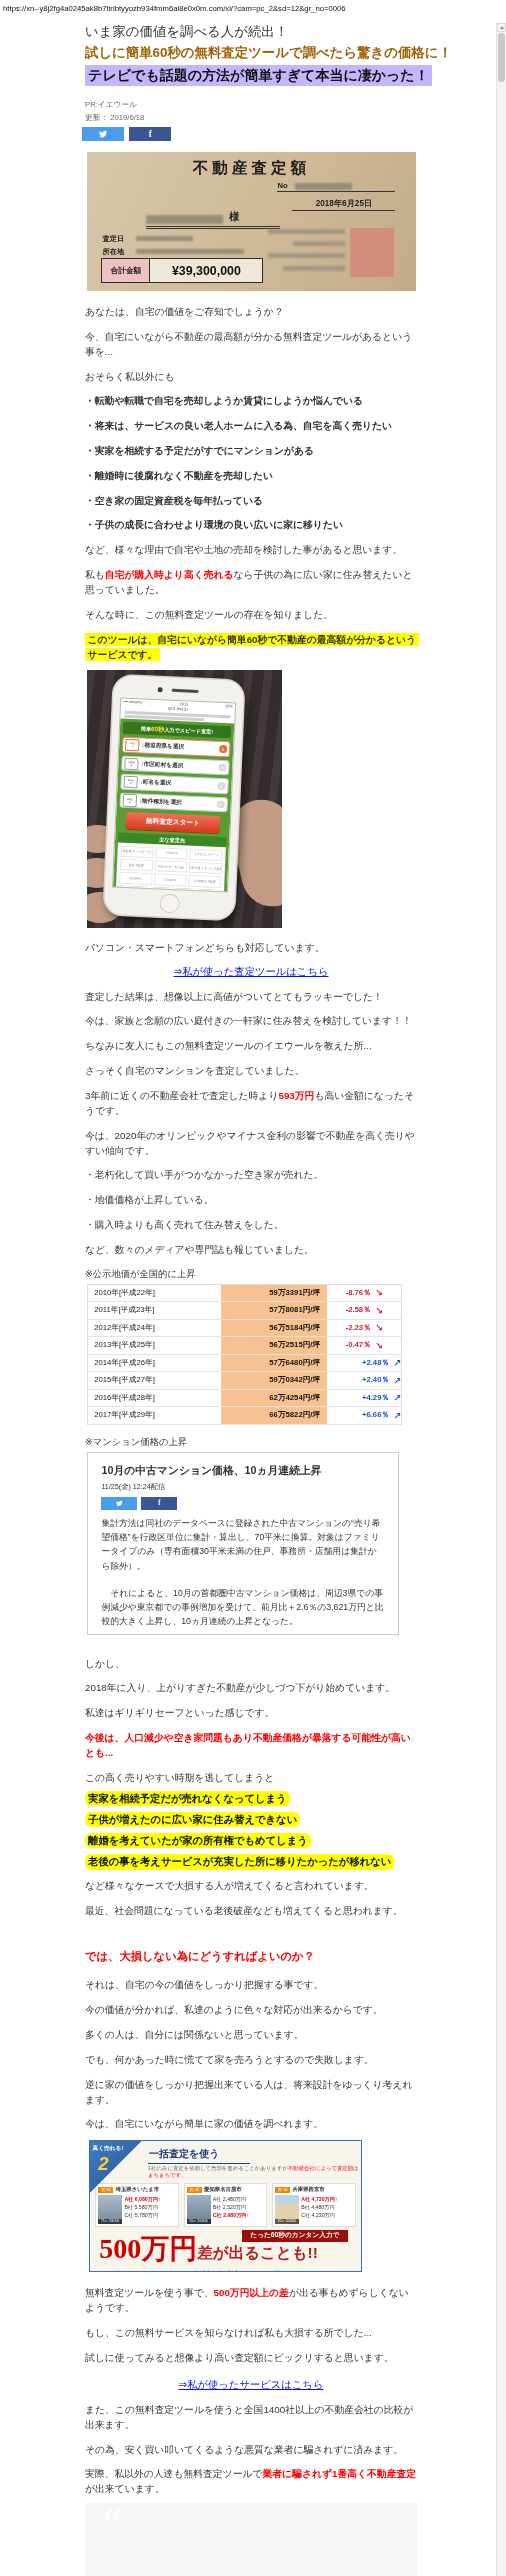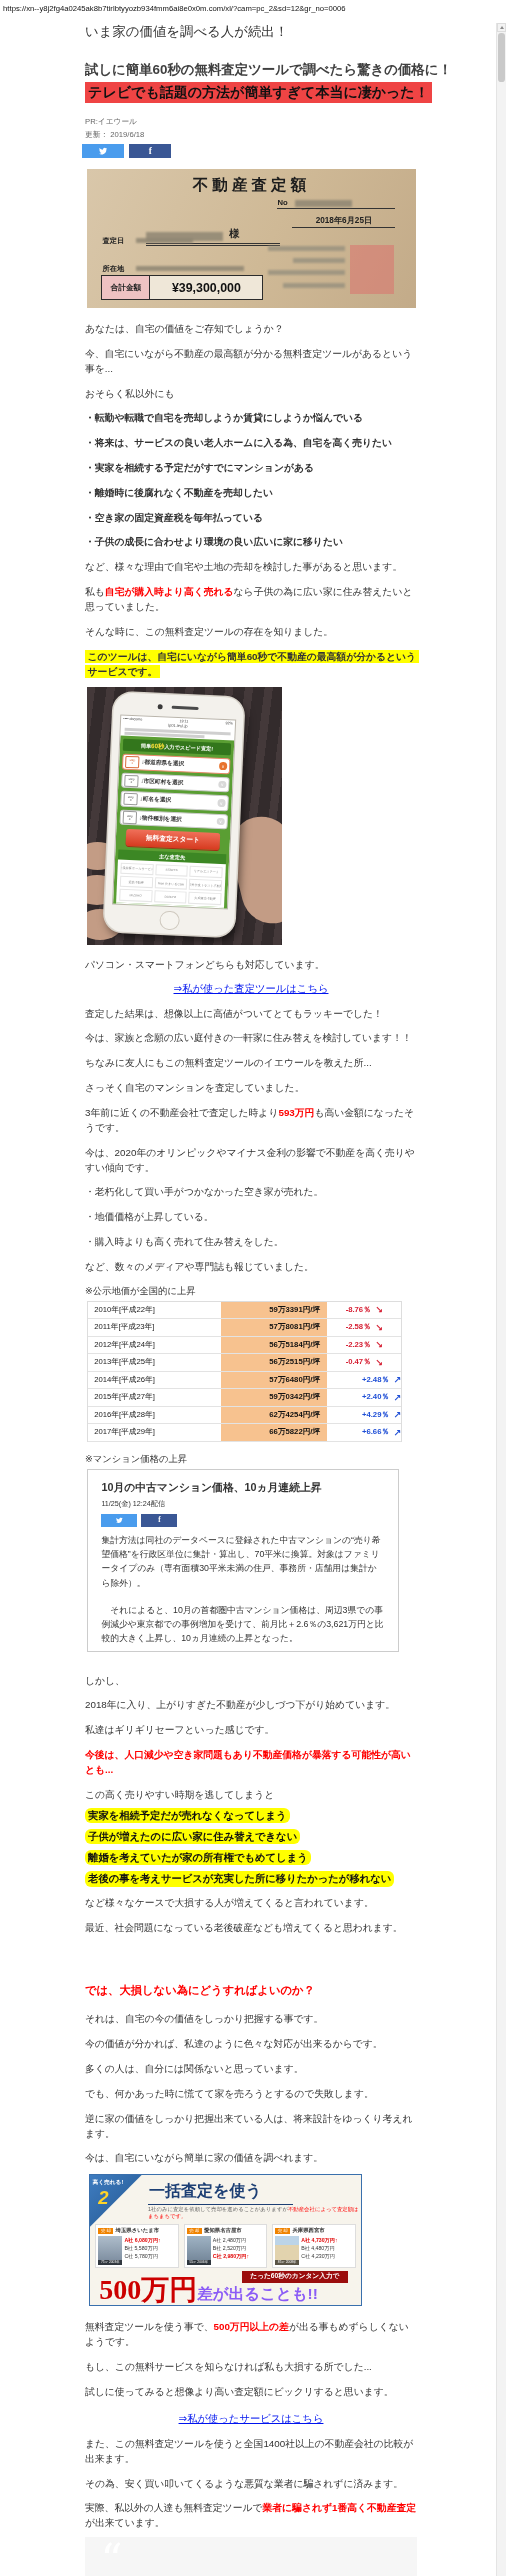--- a/index.html
+++ b/index.html
@@ -10,23 +10,23 @@
   .sbar{position:absolute;top:23px;right:0;width:8.8px;height:3723px;background:#f3f3f3;border-left:0.5px solid #e4e4e4;}
   .sbtn{width:8.8px;height:8.8px;background:#f3f3f3;border:0.5px solid #dcdcdc;box-sizing:border-box;display:flex;align-items:center;justify-content:center;}
   .tri-up{width:0;height:0;border-left:2.1px solid transparent;border-right:2.1px solid transparent;border-bottom:3.1px solid #8a8a8a;}
   .sthumb{position:absolute;top:9.8px;left:1px;width:6.7px;height:49px;background:#c9c9c9;border-radius:3.1px;}
   .p{margin:9.8px 0 0 85px;width:332px;font-size:9.8px;line-height:15px;color:#333;}
   .b{font-weight:bold;}
   .red{color:#ff0000;}
   .rb{color:#ff0000;font-weight:bold;}
   .hl{background:#ffff00;padding:1px 2.6px;box-decoration-break:clone;-webkit-box-decoration-break:clone;}
   .h1{margin:11.3px 0 0 85px;font-size:13.4px;line-height:16.5px;color:#333;}
-  .h-red{margin:20px 0 0 85px;font-size:13.4px;line-height:17.5px;color:#404040;font-weight:bold;}
+  .h-red{margin:3px 0 0 85px;font-size:13.4px;line-height:17.5px;color:#a16207;font-weight:bold;}
   .h-yel{margin:7.2px 0 0 85px;font-size:14px;line-height:15.5px;}
-  .h-yel span{background:#ef4444;padding:2.1px 3.1px;font-weight:bold;color:#111;}
+  .h-yel span{background:#c4b5fd;padding:2.1px 3.1px;font-weight:bold;color:#111;}
   .meta{margin:15.5px 0 0 85px;font-size:7.7px;color:#666;}
   .meta2{margin:3.6px 0 0 85px;font-size:7.7px;color:#666;}
   .linkrow{margin:9.8px 0 0 85px;width:332px;text-align:center;}
   .alink{color:#0014ee;text-decoration:underline;font-size:10.3px;cursor:pointer;}.mt16{margin-top:8.2px}
   .mt24{margin-top:12.4px}.mt26{margin-top:13.4px}.mt40{margin-top:20.6px}
   .mt56{margin-top:29px}
   
   .social{margin:4.1px 0 0 82px;display:flex;gap:5.2px;}
   .swbtn{width:42px;height:14px;display:flex;align-items:center;justify-content:center;cursor:pointer;}
   .tw{background:#4a9ced;}
@@ -85,48 +85,48 @@
   .up{color:#1f4fd6;justify-content:flex-end;}
   .arr{font-size:9.3px;font-weight:bold;}
   
   .news{margin:4.1px 0 0 87px;width:312px;border:0.5px solid #ccc;background:#fff;box-sizing:border-box;padding:10.3px 13.4px 5.2px 13.4px;}
   .news-h{font-size:10.8px;font-weight:bold;color:#333;line-height:13.4px;}
   .news-d{margin-top:5.2px;font-size:7.2px;color:#333;}
   .news-sns{margin-top:4.6px;display:flex;gap:4.1px;}
   .swbtn.small{width:36px;height:13px;}
   .news-p{margin-top:5.7px;font-size:8.8px;line-height:14.4px;color:#333;}
   
-  .h2red{margin:48px 0 0 85px;font-size:11.3px;line-height:15.5px;color:#ff0000;font-weight:bold;}
+  .h2red{margin:31px 0 0 85px;font-size:11.3px;line-height:15.5px;color:#ff0000;font-weight:bold;}
   .riskline{margin:7.2px 0 0 85px;font-size:10.3px;line-height:14px;}
   .riskline span{background:#ffff00;font-weight:bold;color:#111;padding:2.1px 3.1px;border-radius:6px;}
   
   .ban{position:relative;margin:8.2px 0 0 89px;width:273px;height:132px;border:1.5px solid #3a70ad;background:#f7f4ec;box-sizing:border-box;overflow:hidden;}
   .ban-corner{position:absolute;top:0;left:0;width:52px;height:52px;background:linear-gradient(135deg,#3e7cc0,#24568e);clip-path:polygon(0 0,100% 0,0 100%);}
   .ban-corner .t{position:absolute;top:4.1px;left:2.6px;color:#fff;font-size:5.7px;font-weight:bold;}
   .ban-corner .n{position:absolute;top:12.4px;left:8.2px;color:#ffd428;font-size:18.5px;font-weight:bold;font-style:italic;}
-  .ban-title{margin:6.2px 0 0 58px;display:inline-block;font-size:16px;font-weight:bold;color:#1d3f74;border-bottom:1px solid #1d3f74;padding:0 31px 2.1px 1px;}
+  .ban-title{margin:6.2px 0 0 58px;display:inline-block;font-size:10px;font-weight:bold;color:#1d3f74;border-bottom:1px solid #1d3f74;padding:0 31px 2.1px 1px;}
   .ban-sub{margin:1px 0 0 58px;font-size:5.4px;color:#666;}
   .cards{display:flex;gap:4.6px;margin:4.1px 5.2px 0 5.2px;}
   .card{flex:1;background:#fff;border:0.5px solid #ddd;padding:2.1px;}
   .card-h{display:flex;align-items:center;gap:2.1px;}
   .badge{background:#f08300;color:#fff;font-size:4.4px;padding:0.5px 2.6px;white-space:nowrap;}
   .loc{font-size:5.4px;font-weight:bold;color:#333;white-space:nowrap;}
   .card-b{display:flex;margin-top:1.5px;gap:2.1px;}
   .thumb{position:relative;width:24px;height:29px;flex:none;}
   .thumb .spec{position:absolute;left:0;right:0;bottom:0;background:rgba(0,0,0,.6);color:#fff;font-size:3.3px;text-align:center;line-height:4.6px;}
   .bldg{background:linear-gradient(180deg,#aebdcb,#77879a);}
   .bldg2{background:linear-gradient(180deg,#9fb3c4,#6e8093);}
   .house{background:linear-gradient(180deg,#bcd4e8 30%,#e2d3ae 30%);}
   .prices{font-size:5.2px;color:#333;line-height:8.2px;white-space:nowrap;}
   .prices .hot{color:#e00000;font-weight:bold;}
   .ban-mid{position:relative;margin:3.1px 0 0 9.3px;height:38px;}
   .darkband{position:absolute;top:0;right:13.4px;background:#9b0d0d;color:#fff;font-size:6.7px;font-weight:bold;padding:1.5px 8.2px;}
   .big{position:absolute;left:0;bottom:0;white-space:nowrap;}
   .big .amt{color:#cc0000;font-size:28px;font-weight:bold;font-family:"Liberation Serif","DejaVu Serif",serif;}
-  .big .sfx{color:#8b5cf6;font-size:15.5px;font-weight:bold;}
+  .big .sfx{color:#b91c1c;font-size:15.5px;font-weight:bold;}
   .ban-foot{margin-top:2.1px;text-align:center;font-size:7.7px;font-weight:bold;color:#222;}
   
   .tbox{position:relative;margin:15.5px 0 0 85px;width:332px;background:#f6f6f6;box-sizing:border-box;padding:7.2px 15.5px 0 15.5px;overflow:hidden;}
   .q{font-family:"DejaVu Serif","Liberation Serif",serif;font-size:43px;color:#ffffff;line-height:31px;}
 </style>
 </head>
 <body>
 
 <div id="page">
 
@@ -160,21 +160,21 @@
     <div class="cert-title">不動産査定額</div>
     <div class="cert-no">
       <span>No</span>
       <span class="blur" style="width:57px;height:6.2px;"></span>
     </div>
     <div class="cert-date">2018年6月25日</div>
     <div class="cert-name">
       <span class="blur" style="width:77px;height:8.2px;"></span>
       <span>様</span>
     </div>
-    <div class="cert-field" style="top:67px;font-family:Liberation Serif, serif;">
+    <div class="cert-field" style="top:82px;font-family:Liberation Serif, serif;">
       <span>査定日</span>
       <span class="blur" style="width:57px;height:5.2px;"></span>
     </div>
     <div class="cert-field" style="top:95px;">
       <span>所在地</span>
       <span class="blur" style="width:108px;height:5.2px;"></span>
     </div>
     <div class="cert-field" style="top:108px;">
       <span>有効期間</span>
       <span class="blur" style="width:49px;height:5.2px;"></span>

